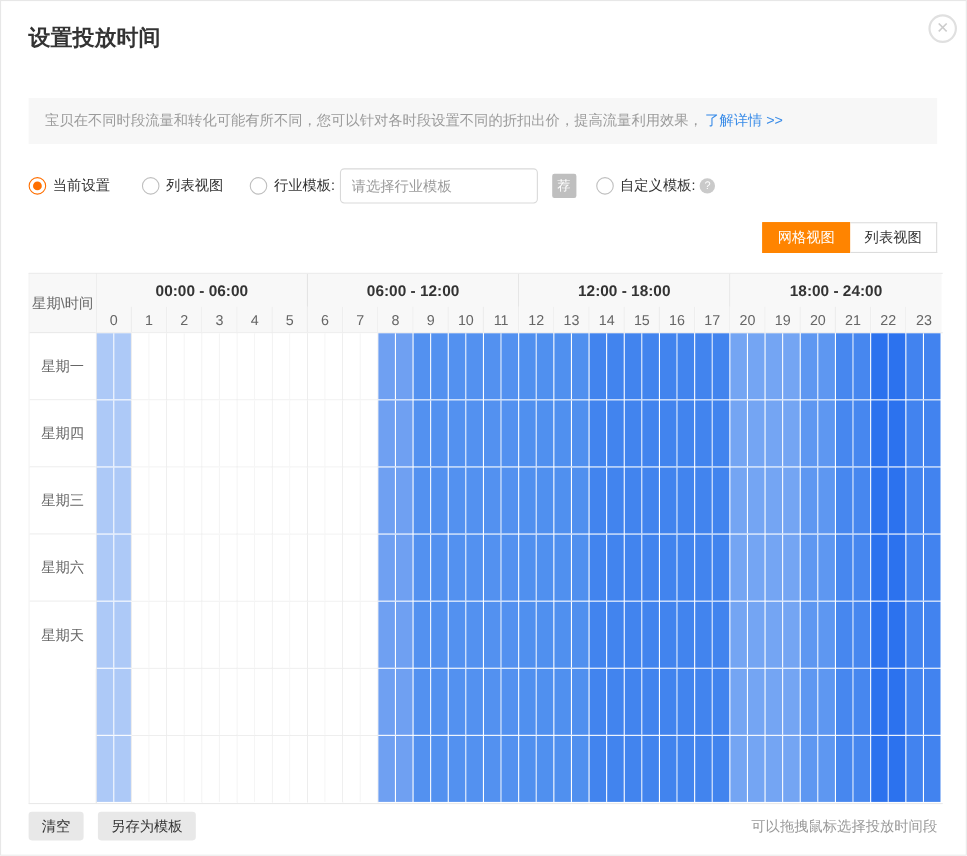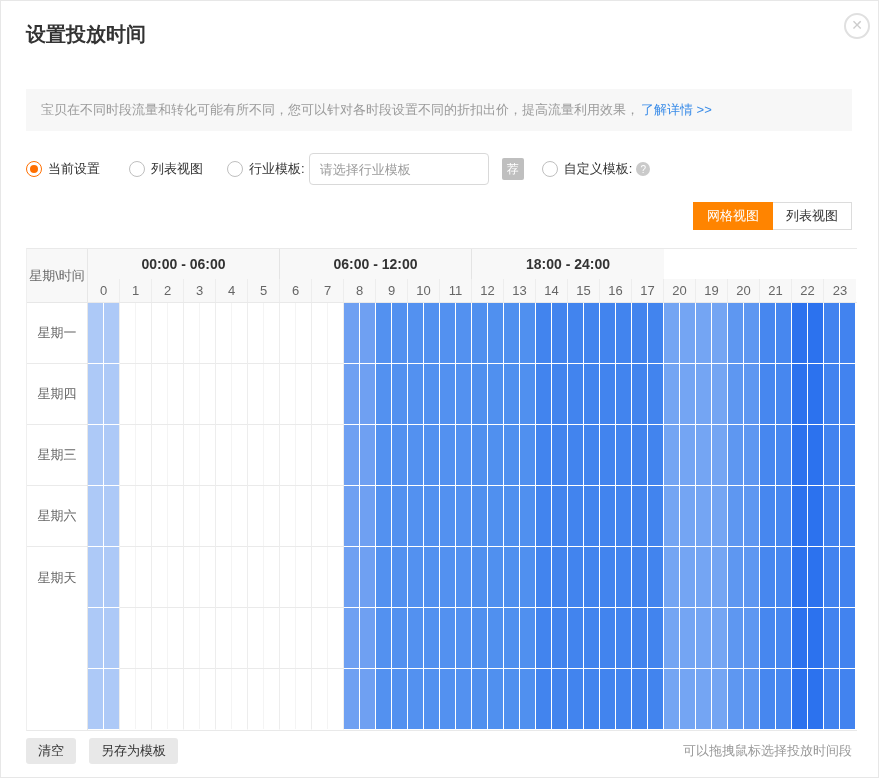--- a/index.html
+++ b/index.html
@@ -103,20 +103,21 @@
     <div class="day-cell">星期一</div>
         <div class="day-cell">星期四</div>
         <div class="day-cell">星期三</div>
         <div class="day-cell">星期六</div>
         <div class="day-cell">星期天</div>
       </div>
     <div class="g-right">
       <div class="group-row" id="group-row">
           <div class="grp-cell">00:00 - 06:00</div>
           <div class="grp-cell">06:00 - 12:00</div>
+          <div class="grp-cell">12:00 - 18:00</div>
           <div class="grp-cell">18:00 - 24:00</div>
         </div>
       <div class="hour-row" id="hour-row">
           <div class="hr-cell">0</div>
           <div class="hr-cell">1</div>
           <div class="hr-cell">2</div>
           <div class="hr-cell">3</div>
           <div class="hr-cell">4</div>
           <div class="hr-cell">5</div>
           <div class="hr-cell">6</div>

